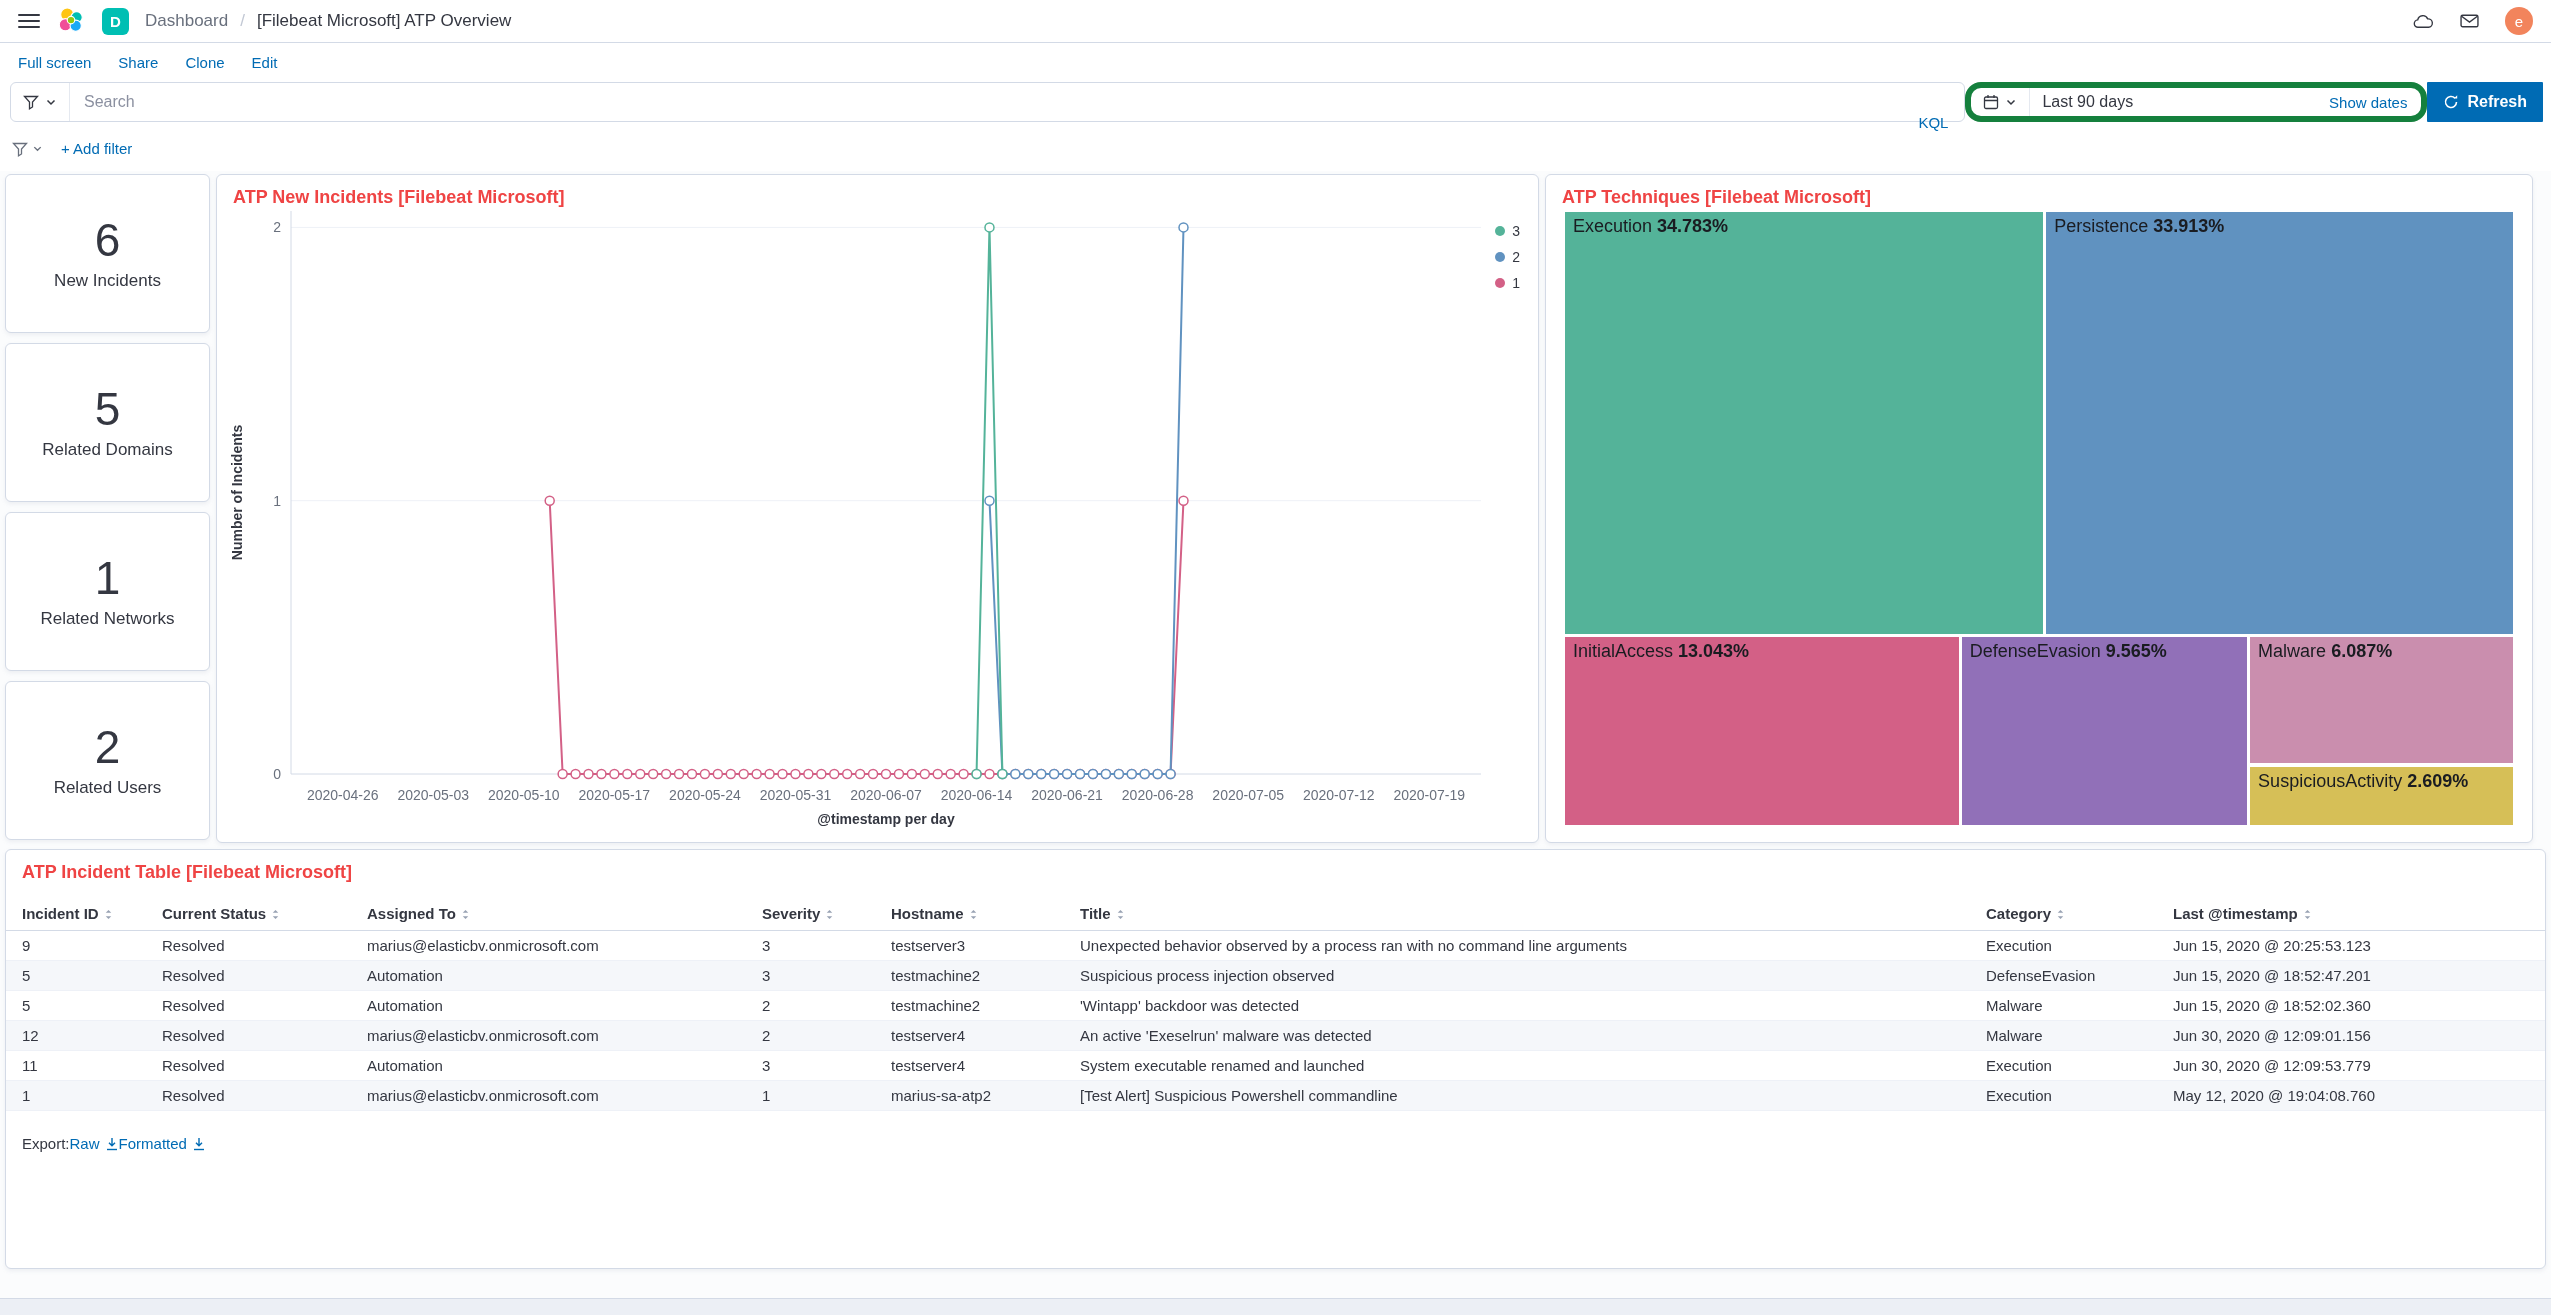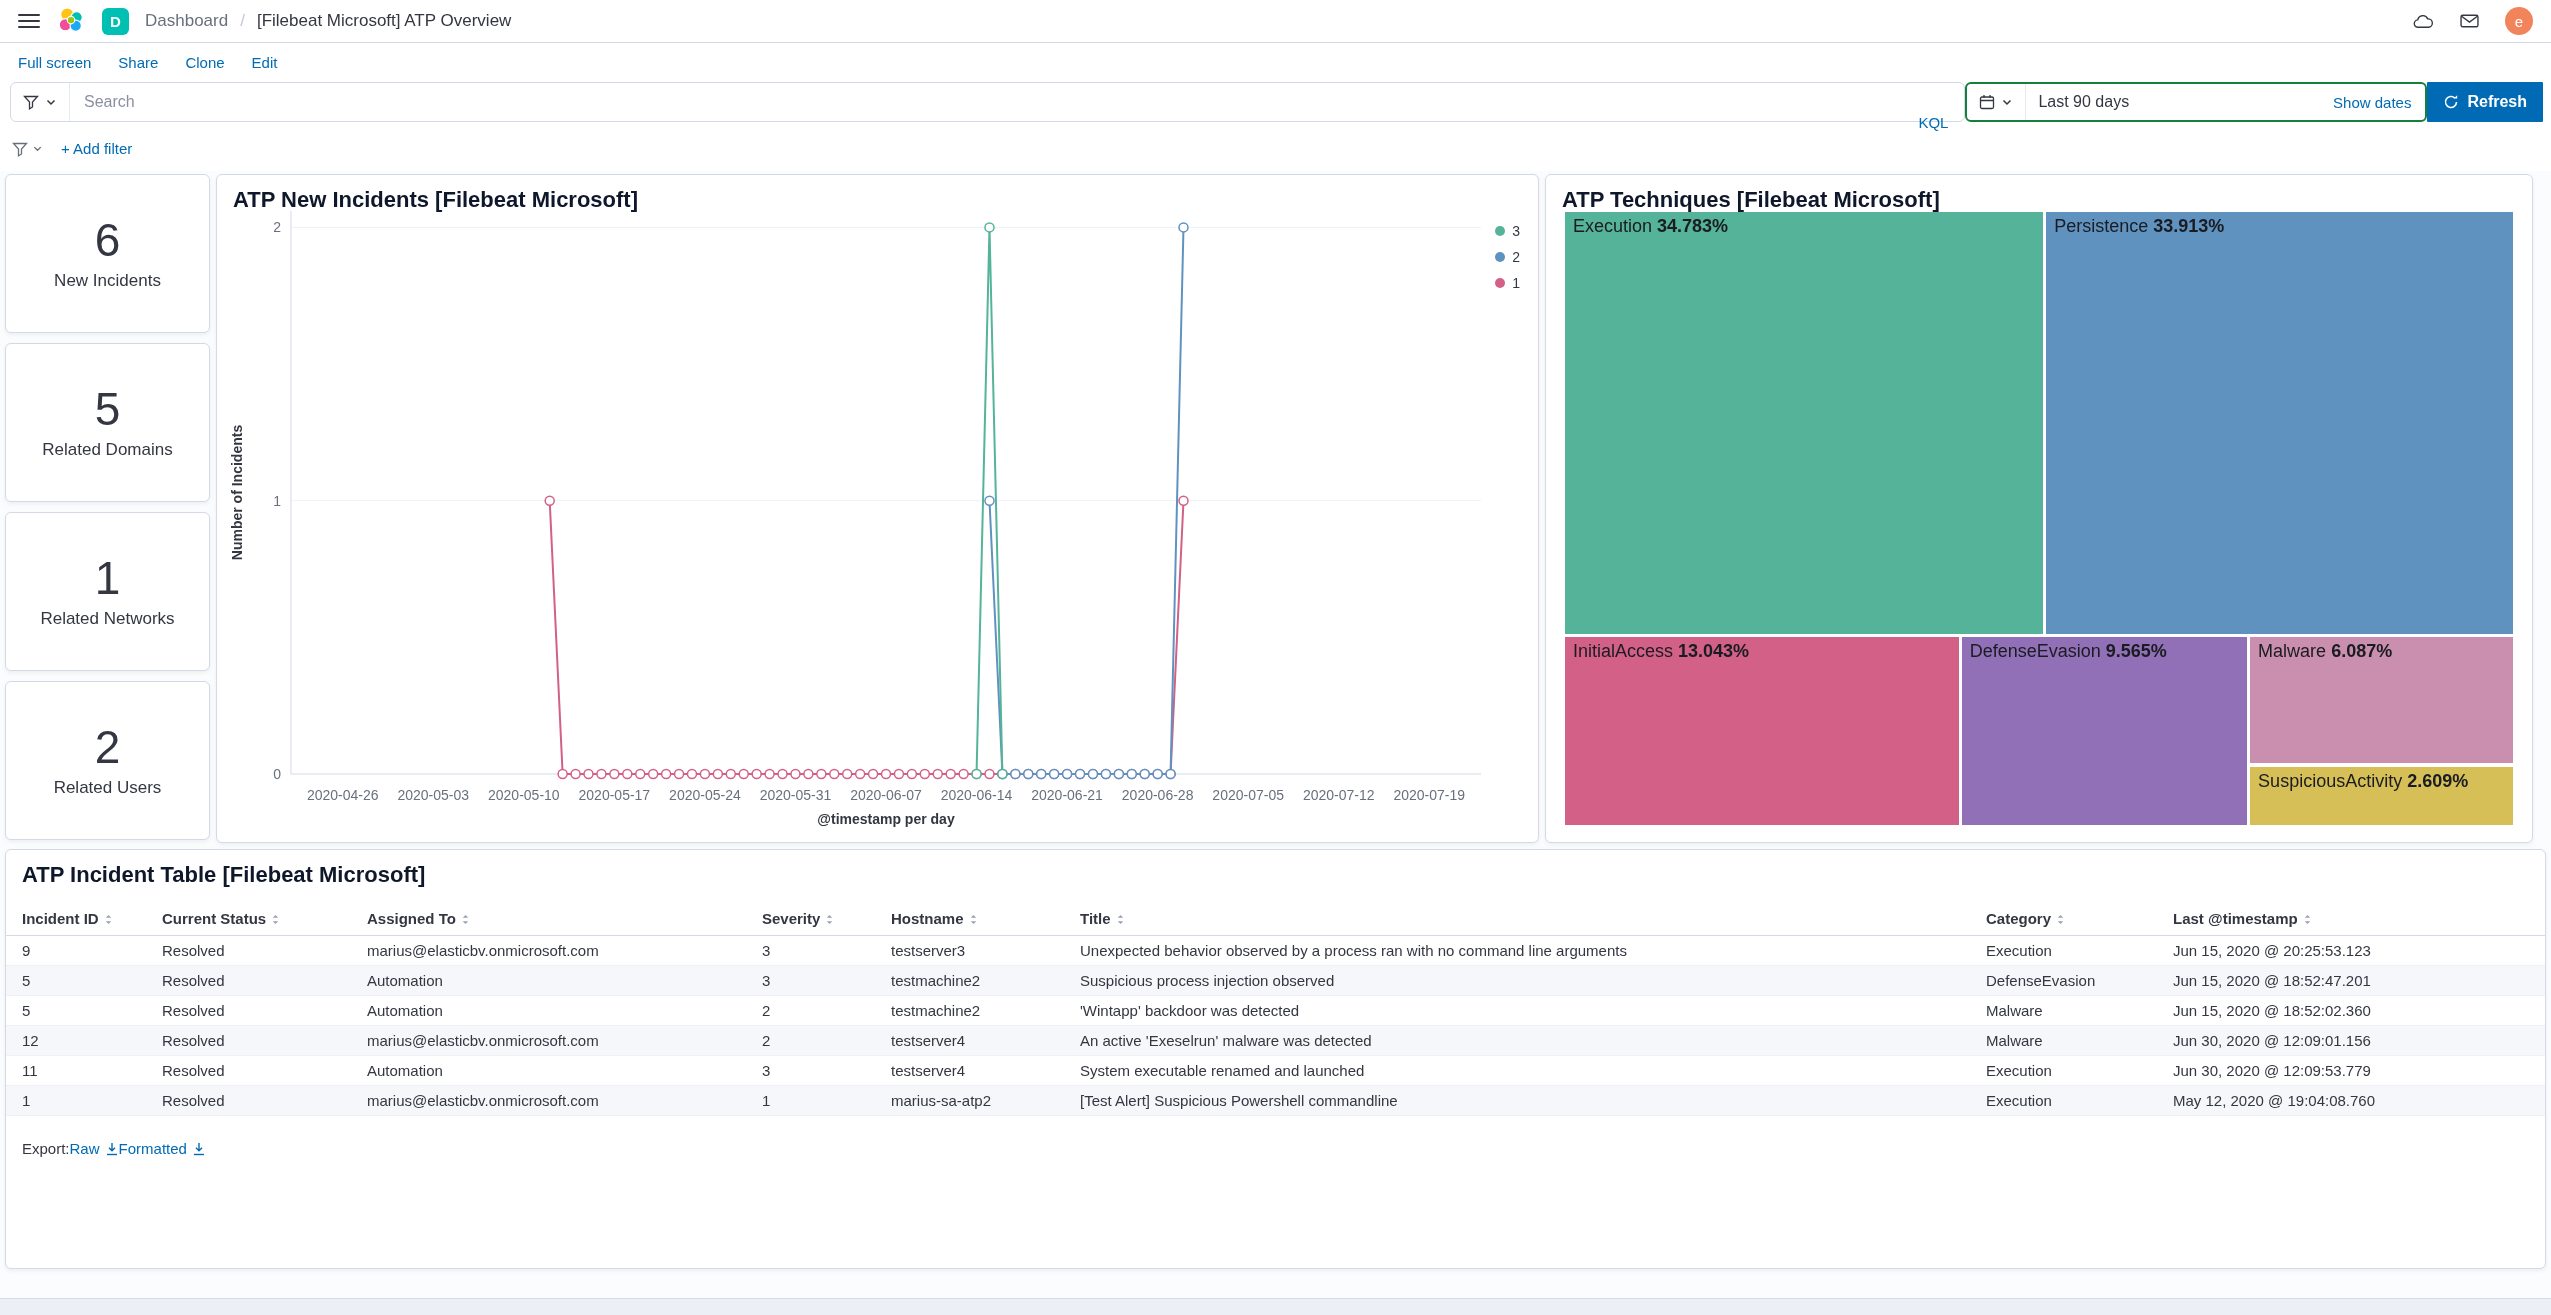--- a/index.html
+++ b/index.html
@@ -28,33 +28,33 @@
 
   .menu-bar{display:flex;align-items:center;gap:27px;padding:11px 18px 7px;background:#fff;}
   .menu-link{color:#006BB4;font-size:15px;cursor:pointer;}
 
   .search-row{display:flex;align-items:center;padding:4px 8px 8px 10px;background:#fff;}
   .query-group{flex:1;display:flex;align-items:center;height:40px;border:1px solid #D3DAE6;border-radius:6px;background:#fff;}
   .saved-query-btn{display:flex;align-items:center;gap:6px;padding:0 12px;height:100%;background:none;border:none;border-right:1px solid #E5E9F0;cursor:pointer;}
   .search-input{flex:1;border:none;outline:none;height:100%;padding:0 14px;font-size:16px;font-family:inherit;color:#343741;background:transparent;}
   .search-input::placeholder{color:#8b90a0;}
   .kql-btn{background:none;border:none;color:#006BB4;font-size:15px;padding:0 16px;cursor:pointer;margin-top:41px;}
-  .datepicker{width:462px;display:flex;align-items:center;height:40px;border:2px solid #15803d;border-radius:6px;background:#fff;}
+  .datepicker{width:462px;display:flex;align-items:center;height:40px;border:6px solid #15803d;border-radius:16px;background:#fff;}
   .calendar-btn{display:flex;align-items:center;gap:6px;padding:0 12px;height:100%;background:none;border:none;border-right:1px solid #E5E9F0;cursor:pointer;}
   .time-range{flex:1;text-align:left;background:none;border:none;font-size:16px;font-family:inherit;color:#343741;padding:0 12px;cursor:pointer;}
   .show-dates{background:none;border:none;color:#006BB4;font-size:15px;padding:0 14px;cursor:pointer;white-space:nowrap;}
   .refresh-btn{display:flex;align-items:center;gap:8px;height:40px;min-width:115px;justify-content:center;background:#006BB4;border:none;border-radius:1px;color:#fff;font-size:16px;font-weight:bold;font-family:inherit;cursor:pointer;padding:0 16px;}
 
   .filter-row{display:flex;align-items:center;gap:8px;padding:10px 12px 14px;background:#fff;}
   .filter-menu-btn{display:flex;align-items:center;gap:4px;background:none;border:none;cursor:pointer;}
   .add-filter{color:#006BB4;font-size:15px;background:none;border:none;font-family:inherit;cursor:pointer;margin-left:10px;}
 
   
   .panel{position:absolute;background:#fff;border:1px solid #D3DAE6;border-radius:6px;box-shadow:0 2px 4px rgba(152,162,179,.15);}
-  .panel-title{padding:12px 16px 6px;font-size:22px;font-weight:bold;color:#0f172a;white-space:nowrap;overflow:hidden;}
+  .panel-title{padding:12px 16px 6px;font-size:18px;font-weight:bold;color:#ef4444;white-space:nowrap;overflow:hidden;}
 
   .metric-card{left:5px;width:205px;height:159px;display:flex;flex-direction:column;align-items:center;justify-content:center;gap:8px;}
   .metric-value{font-size:46px;font-weight:500;color:#343741;line-height:1;}
   .metric-label{font-size:17px;color:#343741;}
 
   .chart-panel{left:216px;top:174px;width:1323px;height:669px;}
   .chart-svg{position:absolute;left:0;top:0;}
   svg text{font-family:"Liberation Sans", sans-serif;}
   .tick{fill:#69707D;font-size:14px;}
   .axis-label{fill:#343741;font-size:14px;font-weight:bold;}

